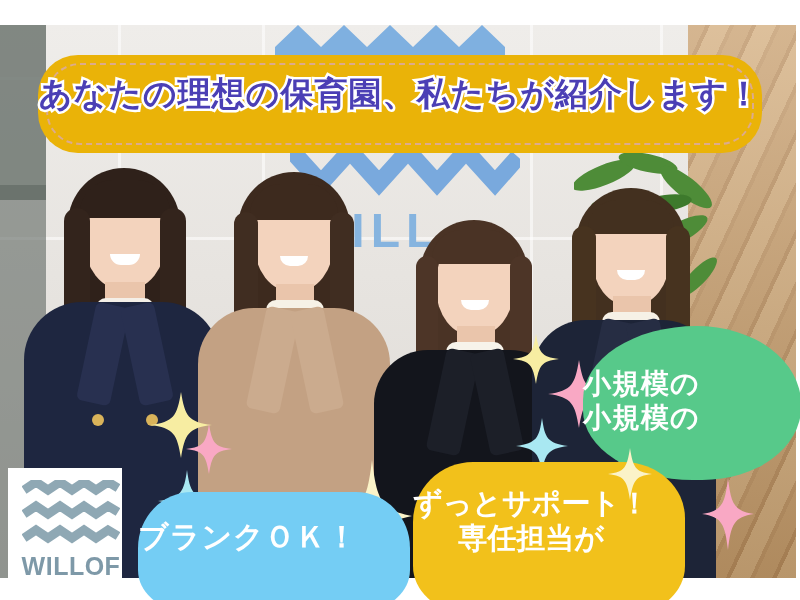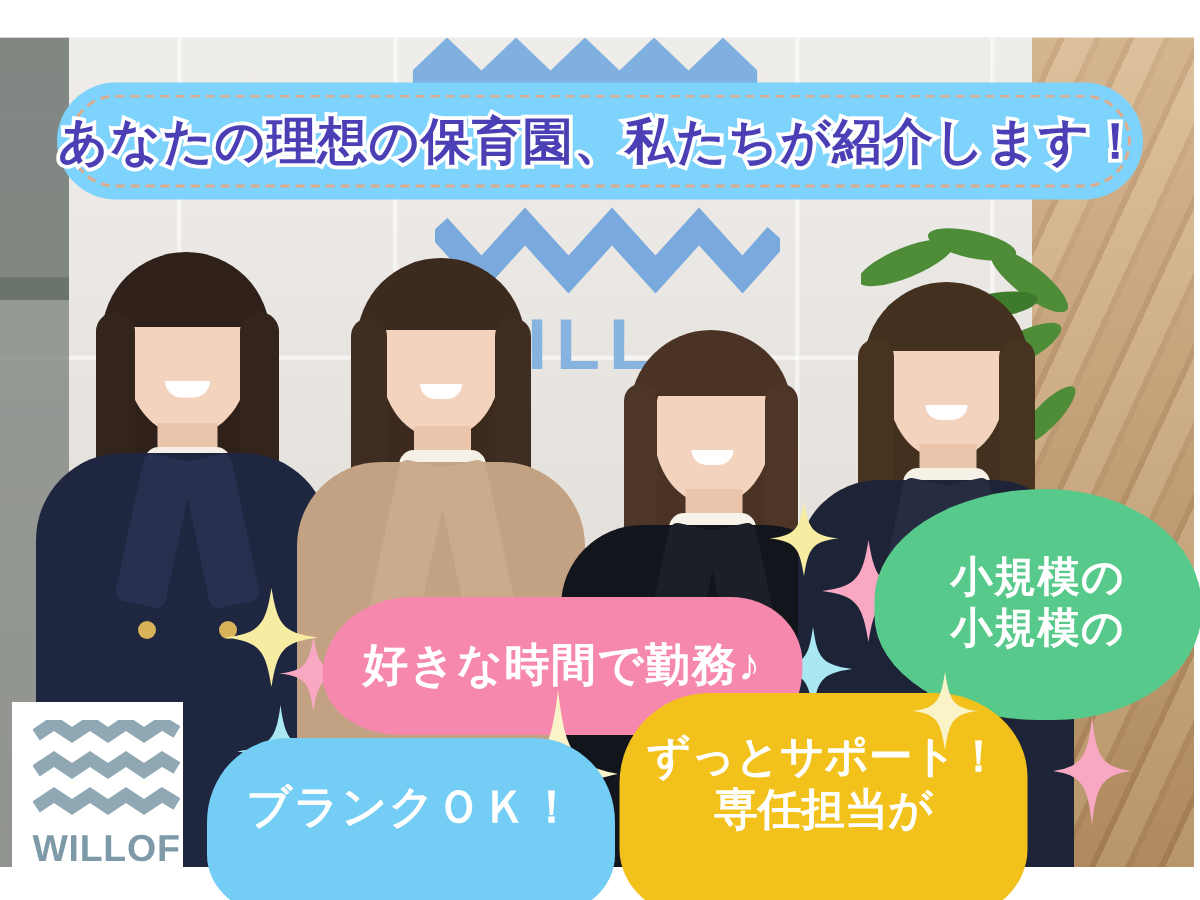--- a/index.html
+++ b/index.html
@@ -43,34 +43,34 @@
   
   .person{position:absolute;bottom:0;}
   .head{position:absolute;border-radius:46% 46% 48% 48%;background:#f3d3bd;}
   .hair{position:absolute;background:#3a2a20;}
   .body{position:absolute;border-radius:38px 38px 0 0;}
   .blouse{position:absolute;background:#f4efe7;}
   .neck{position:absolute;background:#eac5ab;}
   .smile{position:absolute;background:#fff;border-radius:0 0 40px 40px;}
 
   
-  .banner{position:absolute;left:38px;top:55px;width:724px;height:78px;
-          background:#7dd3fc;border-radius:40px;}
+  .banner{position:absolute;left:38px;top:55px;width:724px;height:98px;
+          background:#eab308;border-radius:40px;}
   .banner .dash{position:absolute;left:8px;top:8px;right:8px;bottom:8px;
           border:2px dashed #dcab8d;border-radius:34px;}
   .banner .htext{position:absolute;left:0;top:0;width:724px;height:78px;
           display:flex;align-items:center;justify-content:center;
           font-size:33px;font-weight:bold;color:#4b3fb5;letter-spacing:1px;
           -webkit-text-stroke:5px #ffffff;paint-order:stroke fill;
           font-family:"DejaVu Sans",sans-serif;}
 
   
-  .bubble{position:absolute;display:flex;align-items:center;justify-content:center;
+  .bubble{position:absolute;display:flex;align-items:center;justify-content:flex-start;
           color:#ffffff;font-weight:bold;text-align:center;line-height:1.22;
-          font-family:Liberation Serif, serif;}
+          font-family:Liberation Mono, monospace;}
 
   .bub-pink{left:215px;top:398px;width:320px;height:92px;background:#f688ae;
             border-radius:60px 48px 30px 52px / 52px 44px 46px 40px;
             font-size:30px;letter-spacing:1px;}
   .bub-blue{left:138px;top:492px;width:272px;height:118px;background:#74cdf4;
             border-radius:54px 54px 46px 46px / 56px 56px 40px 40px;
             font-size:30px;letter-spacing:1px;padding-bottom:24px;box-sizing:border-box;}
   .bub-yellow{left:413px;top:462px;width:272px;height:150px;background:#f2c11b;
             border-radius:60px 62px 50px 52px / 60px 56px 46px 46px;
             font-size:29px;letter-spacing:0px;padding-bottom:28px;box-sizing:border-box;}
@@ -258,23 +258,20 @@
       </svg>
   </div>
 
   <div class="bubble bub-green" style="z-index:7;">
     <span>
       <span class="bubline">小規模の</span>
       <span class="bubline">小規模の</span>
     </span>
   </div>
 
-  <div class="bubble bub-pink" style="z-index:8;">
-    <span class="bubline">好きな時間で勤務♪</span>
-  </div>
 
   <div class="spark" style="left:332px;top:460px;z-index:9;">
     <svg width="80" height="112" viewBox="0 0 80 112">
         <path d="M40 0 C45 42 50 50 80 56 C50 62 45 70 40 112 C35 70 30 62 0 56 C30 50 35 42 40 0Z" fill="#fbf3c8"></path>
       </svg>
   </div>
 
   <div class="bubble bub-yellow" style="z-index:10;">
     <span>
       <span class="bubline">ずっとサポート！</span>

